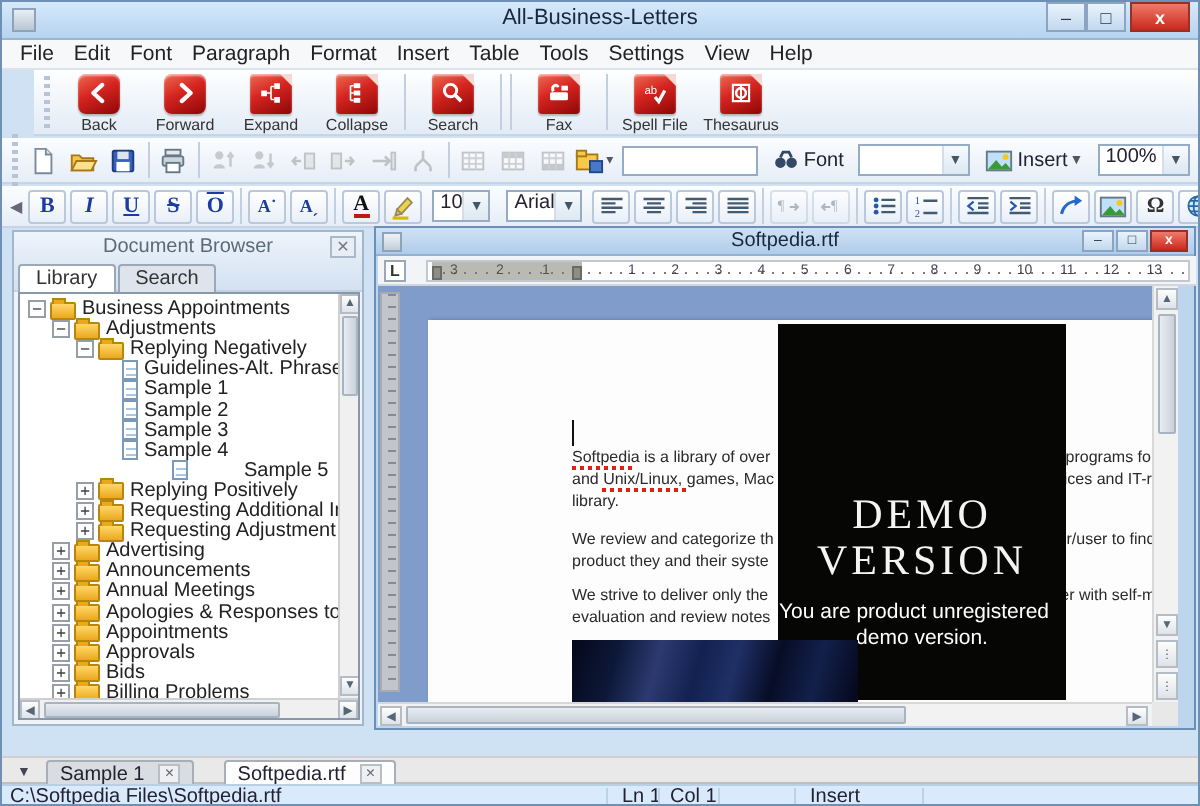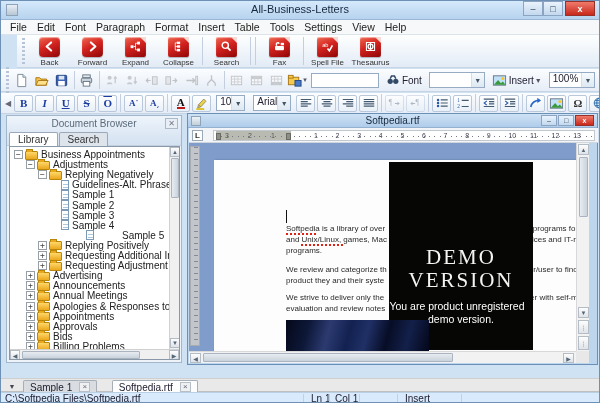--- a/index.html
+++ b/index.html
@@ -744,21 +744,21 @@
       </div>
     </div>
 
     <div id="doc-content">
       <div id="vruler"></div>
       <div id="page">
         <div id="cursor"></div>
         <div id="doc-text">
             <div class="dline" style="top: 64px;"><span>Softpedia is a library of over</span><span class="frag-r">are programs for</span></div>
             <div class="dline" style="top: 75px;"><span>and Unix/Linux, games, Mac</span><span class="frag-r">devices and IT-r</span></div>
-            <div class="dline" style="top: 86px;"><span>programs.</span></div>
+            <div class="dline" style="top: 86px;"><span>library.</span></div>
             <div class="dline" style="top: 105px;"><span>We review and categorize th</span><span class="frag-r">isitor/user to find</span></div>
             <div class="dline" style="top: 116px;"><span>product they and their syste</span></div>
             <div class="dline" style="top: 133px;"><span>We strive to deliver only the</span><span class="frag-r">ether with self-ma</span></div>
             <div class="dline" style="top: 144px;"><span>evaluation and review notes</span></div>
           </div>
         <div class="squiggle" id="sq1"></div>
         <div class="squiggle" id="sq2"></div>
       </div>
       <div id="demo-overlay">
         <div id="demo-line1">DEMO</div>

